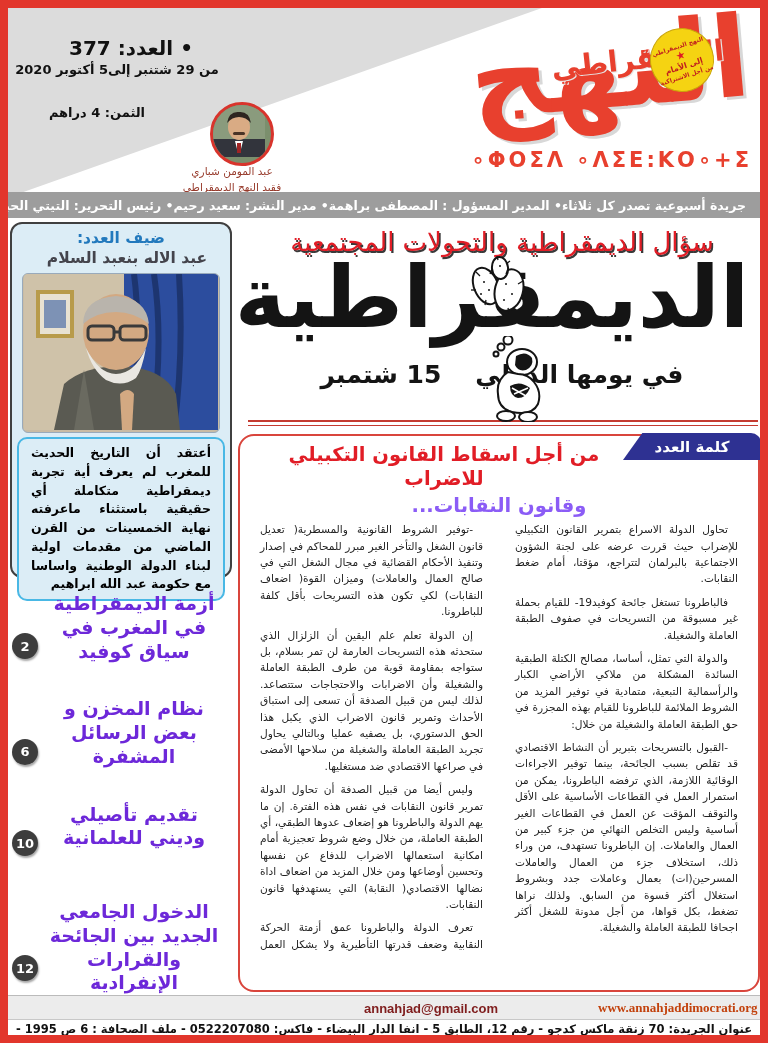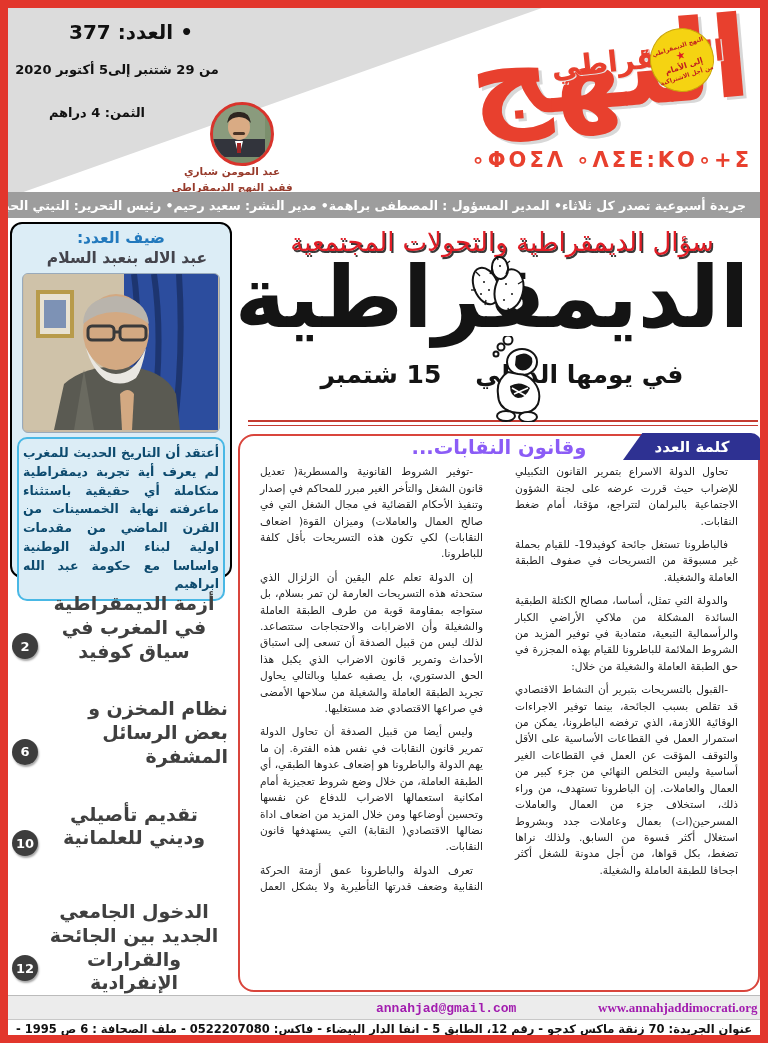--- a/index.html
+++ b/index.html
@@ -5,51 +5,51 @@
   html,body{margin:0;padding:0;}
   body{width:768px;height:1043px;overflow:hidden;font-family:"DejaVu Sans","Liberation Sans",sans-serif;background:#fff;}
   .frame{position:absolute;inset:0;width:768px;height:1043px;background:#e2362c;}
   .page{position:absolute;left:8px;top:8px;width:752px;height:1027px;background:#fff;overflow:hidden;}
   .abs{position:absolute;}
   .rtl{direction:rtl;unicode-bidi:embed;}
 
   
   .header{left:0;top:0;width:752px;height:184px;background:#fff;}
   .header-triangle{left:0;top:0;width:752px;height:184px;background:#dcdcdc;clip-path:polygon(0 0,71% 0,0 103%);}
-  .issue-no{left:28px;top:12px;width:190px;font-size:20px;font-weight:bold;color:#111;text-align:center;}
+  .issue-no{left:28px;top:28px;width:190px;font-size:20px;font-weight:bold;color:#111;text-align:center;}
   .issue-date{left:4px;top:54px;width:210px;font-size:13px;font-weight:bold;color:#111;text-align:center;}
   .issue-price{left:14px;top:97px;width:150px;font-size:13px;font-weight:bold;color:#111;text-align:center;}
   .masthead{right:2px;top:0;width:380px;height:180px;}
   .mast-main{position:absolute;right:8px;top:-4px;font-size:112px;line-height:1.15;font-weight:bold;color:#e8402e;transform:rotate(-5deg);text-shadow:3px 3px 0 #d8d8d8;}
   .mast-sub{position:absolute;right:34px;top:34px;font-size:29px;font-weight:bold;color:#e8402e;transform:rotate(-6deg);text-shadow:1px 1px 0 #e6e6e6;}
   .mast-tifinagh{position:absolute;right:6px;top:140px;font-size:21px;font-weight:bold;color:#e8402e;letter-spacing:3px;}
   .badge{position:absolute;right:44px;top:20px;width:62px;height:62px;border-radius:50%;background:#f5d312;border:1px solid #caa50a;transform:rotate(-18deg);display:flex;flex-direction:column;align-items:center;justify-content:center;gap:1px;z-index:4;}
   .badge .arc{font-size:6px;font-weight:bold;color:#c01f1f;white-space:nowrap;}
   .badge .star{color:#e01b22;font-size:11px;line-height:1;}
   .badge .center{font-size:8px;font-weight:bold;color:#c01f1f;}
   .obit-photo{left:202px;top:94px;width:58px;height:58px;border-radius:50%;border:3px solid #d8342c;overflow:hidden;background:#7b8f6d;z-index:3;}
-  .obit-caption{left:136px;top:156px;width:176px;font-size:10.5px;font-weight:bold;color:#973a2b;text-align:center;line-height:1.5;}
+  .obit-caption{left:136px;top:156px;width:176px;font-size:10.5px;font-weight:normal;color:#973a2b;text-align:center;line-height:1.5;}
 
   
   .infobar{left:0;top:184px;width:752px;height:26px;background:#9d9d9d;display:flex;justify-content:space-between;align-items:center;padding:0 14px;box-sizing:border-box;color:#fff;font-size:12.5px;font-weight:bold;}
   .infobar span{white-space:nowrap;}
 
   
-  .guest{left:2px;top:214px;width:222px;height:356px;background:#dcedf6;border:2px solid #000000;border-radius:12px;box-sizing:border-box;text-align:center;padding-top:5px;}
+  .guest{left:2px;top:214px;width:222px;height:356px;background:#dcedf6;border:2px solid #404040;border-radius:12px;box-sizing:border-box;text-align:center;padding-top:5px;}
   .guest-label{font-size:15.5px;font-weight:bold;color:#2279bd;}
   .guest-name{font-size:15.5px;font-weight:bold;color:#44444c;margin-top:2px;padding-left:12px;}
   .guest-photo{width:196px;height:158px;margin:6px auto 4px;border-radius:6px;overflow:hidden;background:#c9bca4;border:1px solid #9ab;}
-  .guest-quote{margin:2px 5px;border:2px solid #49b8e5;border-radius:10px;background:#dcedf6;padding:5px 4px;font-size:12.5px;font-weight:bold;color:#0c4a6e;text-align:justify;line-height:1.5;}
+  .guest-quote{margin:2px 5px;border:2px solid #49b8e5;border-radius:10px;background:#dcedf6;padding:5px 12px;font-size:12.5px;font-weight:bold;color:#000000;text-align:justify;line-height:1.5;}
 
   
   .stories{left:2px;top:584px;width:224px;}
   .story{position:relative;margin:0 0 34px;padding:0 6px 0 30px;text-align:center;}
-  .stories > div:nth-of-type(2){text-align:right;}
+  .stories > div:nth-of-type(2){}
   .stories > div:nth-of-type(3){margin-bottom:50px;text-align:center;}
-  .story-title{font-size:19px;font-weight:bold;color:#404040;line-height:1.25;display:block;}
+  .story-title{font-size:19px;font-weight:bold;color:#6d28d9;line-height:1.25;display:block;}
   .story-badge{position:absolute;left:2px;top:58%;width:26px;height:26px;border-radius:50%;background:#3d3d3d;color:#fff;font-size:13px;font-weight:bold;display:flex;align-items:center;justify-content:center;box-shadow:1px 2px 2px rgba(0,0,0,.35);}
   .printing{left:14px;top:988px;width:220px;font-size:12px;font-weight:bold;color:#1c1c1c;text-align:center;}
 
   
   .main-headline{left:236px;top:220px;width:516px;text-align:center;font-size:26px;font-weight:normal;color:#e11d26;text-shadow:1.5px 1.5px 0 #3a3a3a;line-height:1.1;}
   .art{left:236px;top:256px;width:516px;height:156px;}
   .art-word{position:absolute;right:10px;top:-14px;width:100%;text-align:center;font-size:86px;font-weight:bold;color:#141414;line-height:1.1;letter-spacing:-2px;}
   .art-cactus{position:absolute;left:218px;top:-8px;z-index:2;}
   .art-subline{position:absolute;left:0;top:96px;width:100%;display:flex;justify-content:center;align-items:center;gap:34px;font-size:25px;font-weight:bold;color:#141414;}
   .art-figure{position:absolute;left:238px;top:72px;z-index:2;}
@@ -58,22 +58,22 @@
   
   .editorial{left:230px;top:426px;width:522px;height:558px;border:2.5px solid #d9453c;border-radius:16px;box-sizing:border-box;background:#fff;}
   .edit-tab{position:absolute;top:-3px;right:-3px;width:138px;height:27px;background:#2e3192;color:#fff;font-size:15px;font-weight:bold;display:flex;align-items:center;justify-content:center;border-radius:0 10px 0 0;clip-path:polygon(14% 0,100% 0,100% 100%,0 100%);}
   .edit-title{margin:7px 135px 2px 25px;text-align:center;color:#e11d26;font-size:19.5px;font-weight:bold;line-height:1.25;}
   .edit-title2{margin:0 25px 4px;text-align:center;color:#8b5cf6;font-size:19.5px;font-weight:bold;line-height:1.2;}
   .edit-body{height:446px;overflow:hidden;margin:4px 12px 0;column-count:2;column-gap:16px;text-align:justify;font-size:10.6px;line-height:1.55;color:#1f1f1f;font-weight:500;}
   .edit-body p{margin:0 8px 7px;text-indent:10px;}
 
   
   .footer1{left:0;top:987px;width:752px;height:24px;background:#ececec;border-top:1px solid #bbb;display:flex;align-items:center;}
-  .footer-email{position:absolute;left:368px;font-family:Liberation Mono, monospace;font-weight:bold;font-size:13px;color:#a21caf;}
-  .footer-site{position:absolute;left:590px;font-family:"Liberation Serif","DejaVu Serif",serif;font-weight:bold;font-size:13px;color:#a21caf;text-align:right;}
+  .footer-email{position:absolute;left:356px;font-family:Liberation Sans, sans-serif;font-weight:bold;font-size:13px;color:#7f1d1d;}
+  .footer-site{position:absolute;left:590px;font-family:"Liberation Serif","DejaVu Serif",serif;font-weight:bold;font-size:13px;color:#c2410c;text-align:right;}
   .footer2{left:0;top:1011px;width:752px;height:16px;text-align:center;font-size:11.5px;font-weight:bold;color:#111;border-top:1px solid #c8c8c8;padding-top:2px;}
 </style>
 </head>
 <body>
 
 <div class="frame">
 <div class="page">
 
   <div class="abs header">
     <div class="abs header-triangle"></div>
@@ -221,20 +221,21 @@
         <path d="M28 50 Q38 44 48 52 Q44 62 36 62 Q28 60 28 50Z" fill="#141414"></path>
         <path d="M30 52 L44 60 M32 58 L46 52" stroke="#fff" stroke-width="1.5"></path>
       </svg>
     </div>
   </div>
 
   <div class="abs double-rule"></div>
 
   <div class="abs editorial rtl">
     <div class="edit-tab">كلمة العدد</div>
+    <div class="edit-title">من أجل اسقاط القانون التكبيلي للاضراب</div>
     <div class="edit-title2">وقانون النقابات...</div>
     <div class="edit-body">
 
     <p>تحاول الدولة الاسراع بتمرير القانون التكبيلي للإضراب حيث قررت عرضه على لجنة الشؤون الاجتماعية بالبرلمان لتتراجع، مؤقتا، أمام ضغط النقابات.</p>
           <p>فالباطرونا تستغل جائحة كوفيد19- للقيام بحملة غير مسبوقة من التسريحات في صفوف الطبقة العاملة والشغيلة.</p>
           <p>والدولة التي تمثل، أساسا، مصالح الكتلة الطبقية السائدة المشكلة من ملاكي الأراضي الكبار والرأسمالية التبعية، متمادية في توفير المزيد من الشروط الملائمة للباطرونا للقيام بهذه المجزرة في حق الطبقة العاملة والشغيلة من خلال:</p>
           <p>-القبول بالتسريحات بتبرير أن النشاط الاقتصادي قد تقلص بسبب الجائحة، بينما توفير الاجراءات الوقائية اللازمة، الذي ترفضه الباطرونا، يمكن من استمرار العمل في القطاعات الأساسية على الأقل والتوقف المؤقت عن العمل في القطاعات الغير أساسية وليس التخلص النهائي من جزء كبير من العمال والعاملات. إن الباطرونا تستهدف، من وراء ذلك، استخلاف جزء من العمال والعاملات المسرحين(ات) بعمال وعاملات جدد وبشروط استغلال أكثر قسوة من السابق. ولذلك نراها تضغط، بكل قواها، من أجل مدونة للشغل أكثر اجحافا للطبقة العاملة والشغيلة.</p>
           <p>-توفير الشروط القانونية والمسطرية( تعديل قانون الشغل والتأخر الغير مبرر للمحاكم في إصدار وتنفيذ الأحكام القضائية في مجال الشغل التي في صالح العمال والعاملات) وميزان القوة( اضعاف النقابات) لكي تكون هذه التسريحات بأقل كلفة للباطرونا.</p>
           <p>إن الدولة تعلم علم اليقين أن الزلزال الذي ستحدثه هذه التسريحات العارمة لن تمر بسلام، بل ستواجه بمقاومة قوية من طرف الطبقة العاملة والشغيلة وأن الاضرابات والاحتجاجات ستتصاعد. لذلك ليس من قبيل الصدفة أن تسعى إلى استباق الأحداث وتمرير قانون الاضراب الذي يكبل هذا الحق الدستوري، بل يصفيه عمليا وبالتالي يحاول تجريد الطبقة العاملة والشغيلة من سلاحها الأمضى في صراعها الاقتصادي ضد مستغليها.</p>
           <p>وليس أيضا من قبيل الصدفة أن تحاول الدولة تمرير قانون النقابات في نفس هذه الفترة. إن ما يهم الدولة والباطرونا هو إضعاف عدوها الطبقي، أي الطبقة العاملة، من خلال وضع شروط تعجيزية أمام امكانية استعمالها الاضراب للدفاع عن نفسها وتحسين أوضاعها ومن خلال المزيد من اضعاف اداة نضالها الاقتصادي( النقابة) التي يستهدفها قانون النقابات.</p>

